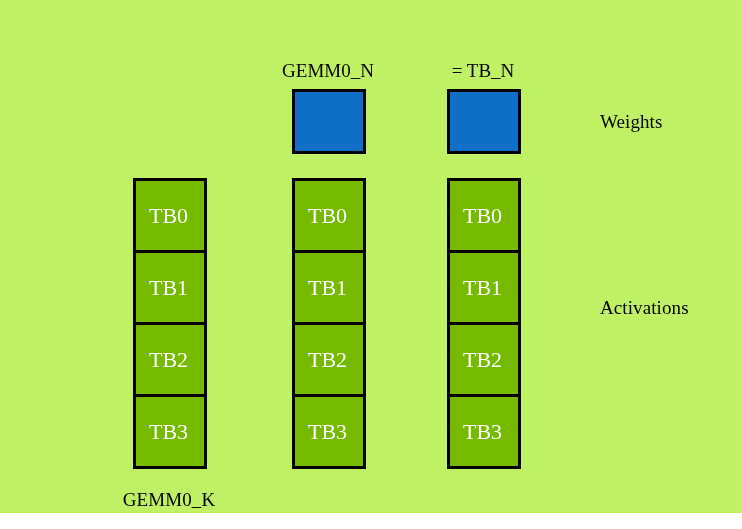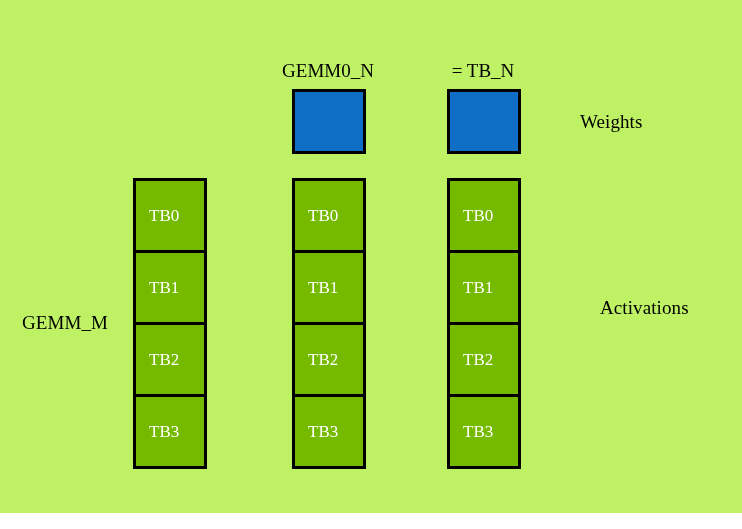--- a/index.html
+++ b/index.html
@@ -63,21 +63,21 @@
     border: 3px solid #000000;
     position: relative;
   }
   .act-cell + .act-cell { margin-top: -3px; text-align: right; }
   .act-cell .cell-text {
     position: absolute;
     left: 13px;
     top: 50%;
     transform: translateY(-50%);
     color: #ffffff;
-    font-size: 17px;
+    font-size: 22px;
     line-height: 22px;
     white-space: pre;
   }
 </style>
 </head>
 <body>
 
 <div id="canvas">
 
   <div class="top-label" style="left:328px; top:8px;">
@@ -131,21 +131,21 @@
       <span class="cell-text">TB1</span>
     </div>
     <div class="act-cell" style="height:75px;">
       <span class="cell-text">TB2</span>
     </div>
     <div class="act-cell" style="height:75px;">
       <span class="cell-text">TB3</span>
     </div>
   </div>
 
-  <div class="lbl" style="left:22px; top:311px;">GEMM_M</div>
 
-  <div class="lbl" style="left:580px; top:110px;">Weights</div>
+  <div class="lbl" style="left:600px; top:110px;">Weights</div>
 
   <div class="lbl" style="left:600px; top:296px;">Activations</div>
 
+  <div class="lbl center" style="left:169px; top:488px;">GEMM0_K</div>
 
 
 </div>
 
 </body></html>

